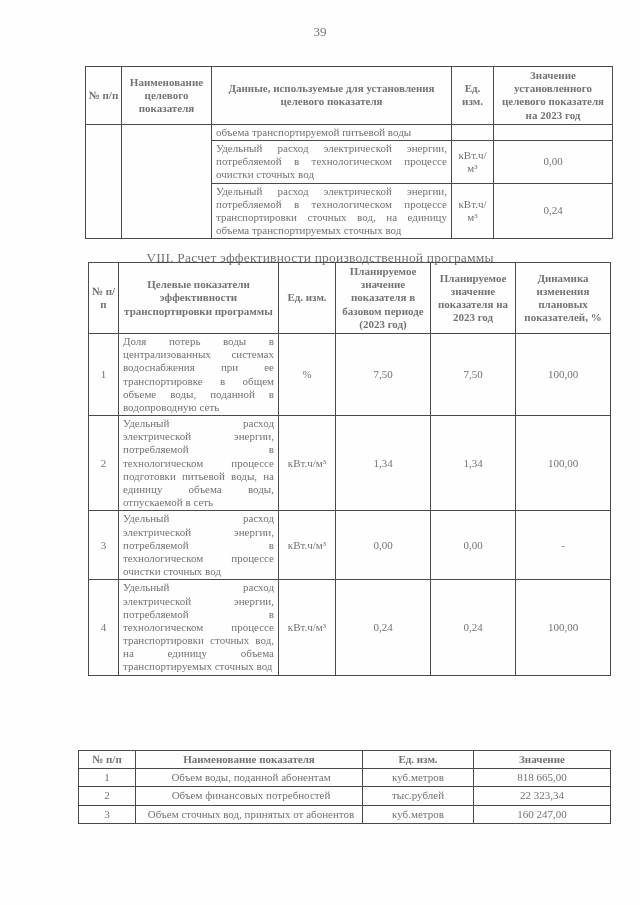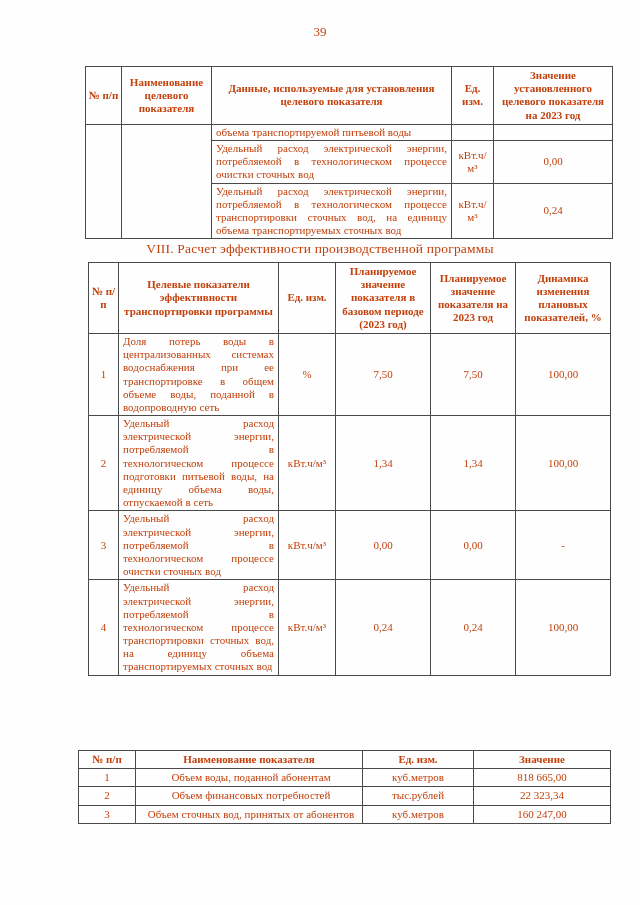--- a/index.html
+++ b/index.html
@@ -2,38 +2,39 @@
 <html><head>
 <meta charset="utf-8">
 <style>
   html, body { margin: 0; padding: 0; background: #ffffff; }
   .page {
     position: relative;
     width: 640px;
     height: 905px;
     background: #fefefe;
     font-family: "Liberation Serif", serif;
-    color: #c2410c;
+    color: #737373;
     overflow: hidden;
   }
   .page-number {
     position: absolute;
     top: 24px;
     left: 0;
     width: 100%;
     text-align: center;
     font-size: 13px;
   }
   .section-title {
     position: absolute;
     left: 0;
     width: 100%;
     text-align: center;
     font-size: 13.5px;
     letter-spacing: 0.2px;
+    margin-top: 9px;
   }
   #title-viii { top: 241px; }
   #title-ix  { top: 727px; }
 
   table {
     border-collapse: collapse;
     table-layout: fixed;
     position: absolute;
   }
   th, td {

